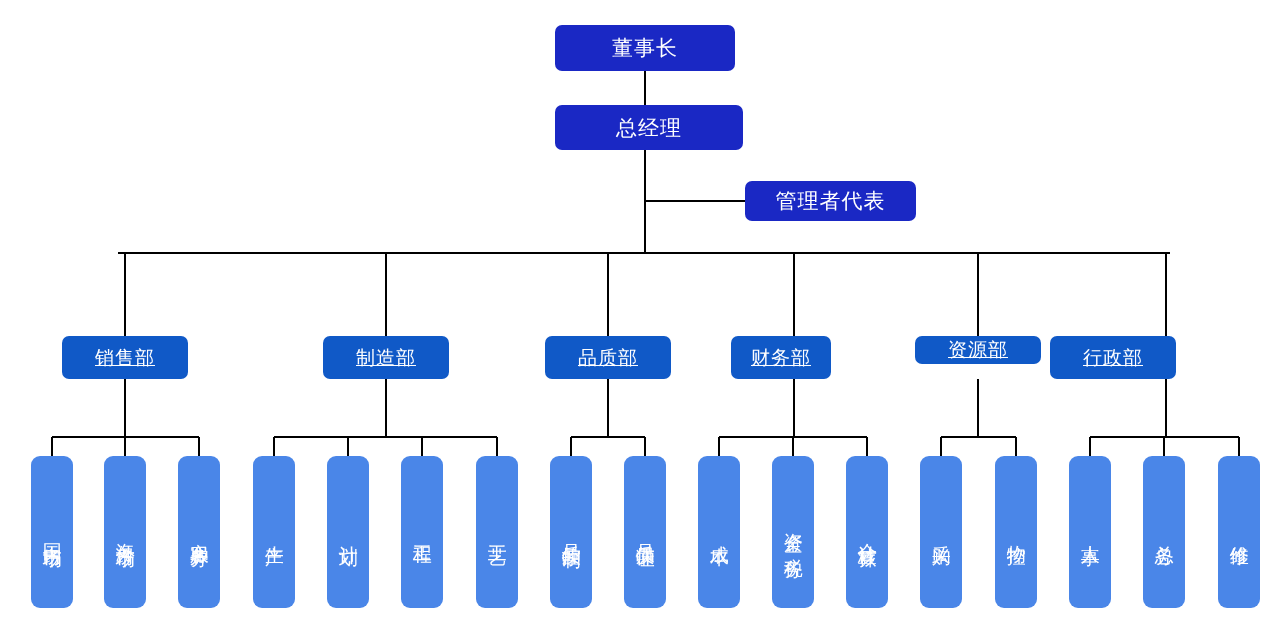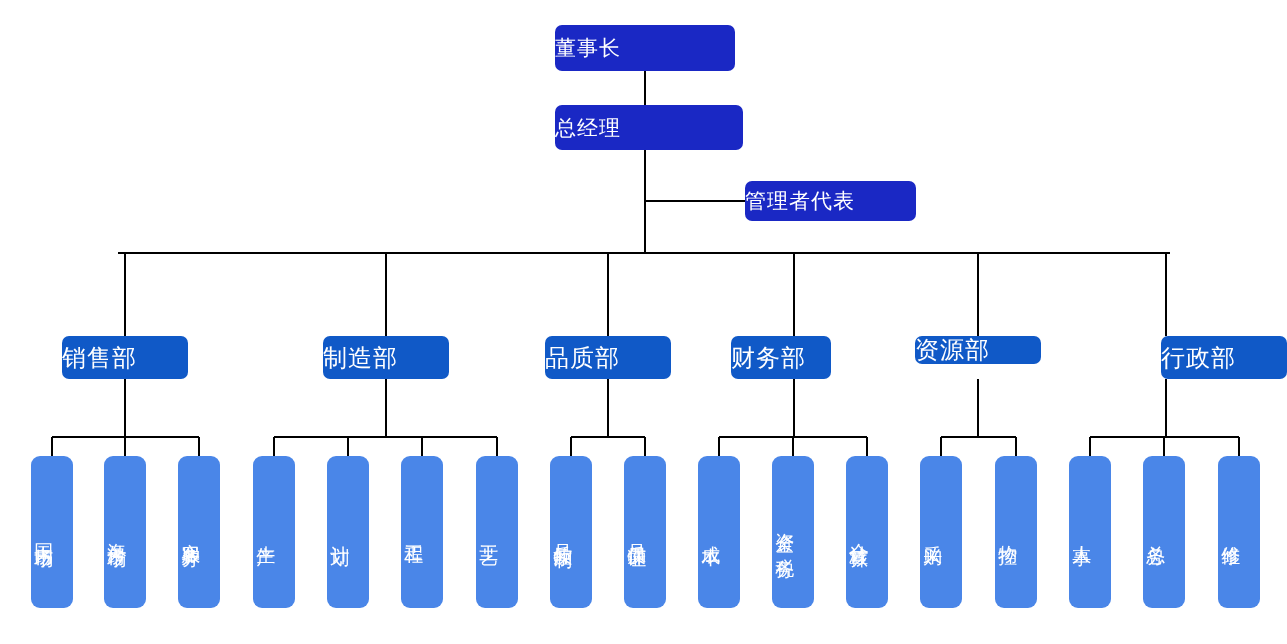--- a/index.html
+++ b/index.html
@@ -20,36 +20,37 @@
     left: 0;
     top: 0;
     width: 1287px;
     height: 644px;
   }
   .node {
     position: absolute;
     box-sizing: border-box;
     display: flex;
     align-items: center;
-    justify-content: flex-start;
+    justify-content: center;
     color: #ffffff;
     text-align: center;
     z-index: 3;
   }
   .node.level-exec {
     background: #1a28c4;
     border-radius: 7px;
     font-size: 21px;
     letter-spacing: 1px;
   }
   .node.level-dept {
     background: #1059c7;
     border-radius: 7px;
-    font-size: 24px;
+    font-size: 19px;
     letter-spacing: 1px;
+    text-decoration: underline;
   }
   .node.level-unit {
     background: #4a86e8;
     border-radius: 9px;
     font-size: 19px;
   }
   .node.level-unit .vtext {
     display: block;
     writing-mode: vertical-rl;
     text-orientation: upright;
@@ -143,21 +144,21 @@
   </div>
 
   <div class="node level-dept" style="left:731px; top:336px; width:100px; height:43px;">
     <span>财务部</span>
   </div>
 
   <div class="node level-dept" style="left:915px; top:336px; width:126px; height:28px;">
     <span>资源部</span>
   </div>
 
-  <div class="node level-dept" style="left:1161px; top:336px; width:126px; height:43px;">
+  <div class="node level-dept" style="left:1050px; top:336px; width:126px; height:43px;">
     <span>行政部</span>
   </div>
 
   <div class="node level-unit" style="left:31px; top:456px; width:42px; height:152px;">
     <span class="vtext">国内市场</span>
   </div>
   <div class="node level-unit" style="left:104px; top:456px; width:42px; height:152px;">
     <span class="vtext">海外市场</span>
   </div>
   <div class="node level-unit" style="left:178px; top:456px; width:42px; height:152px;">

